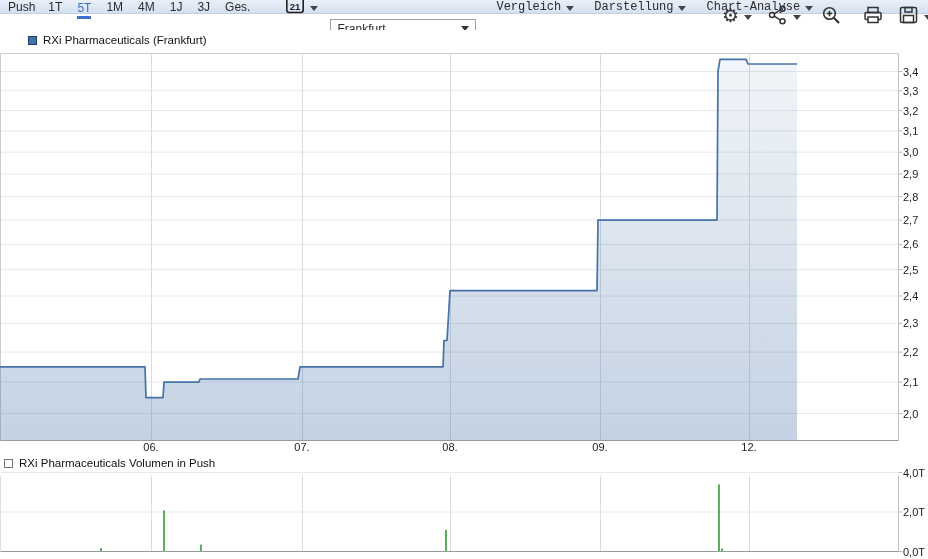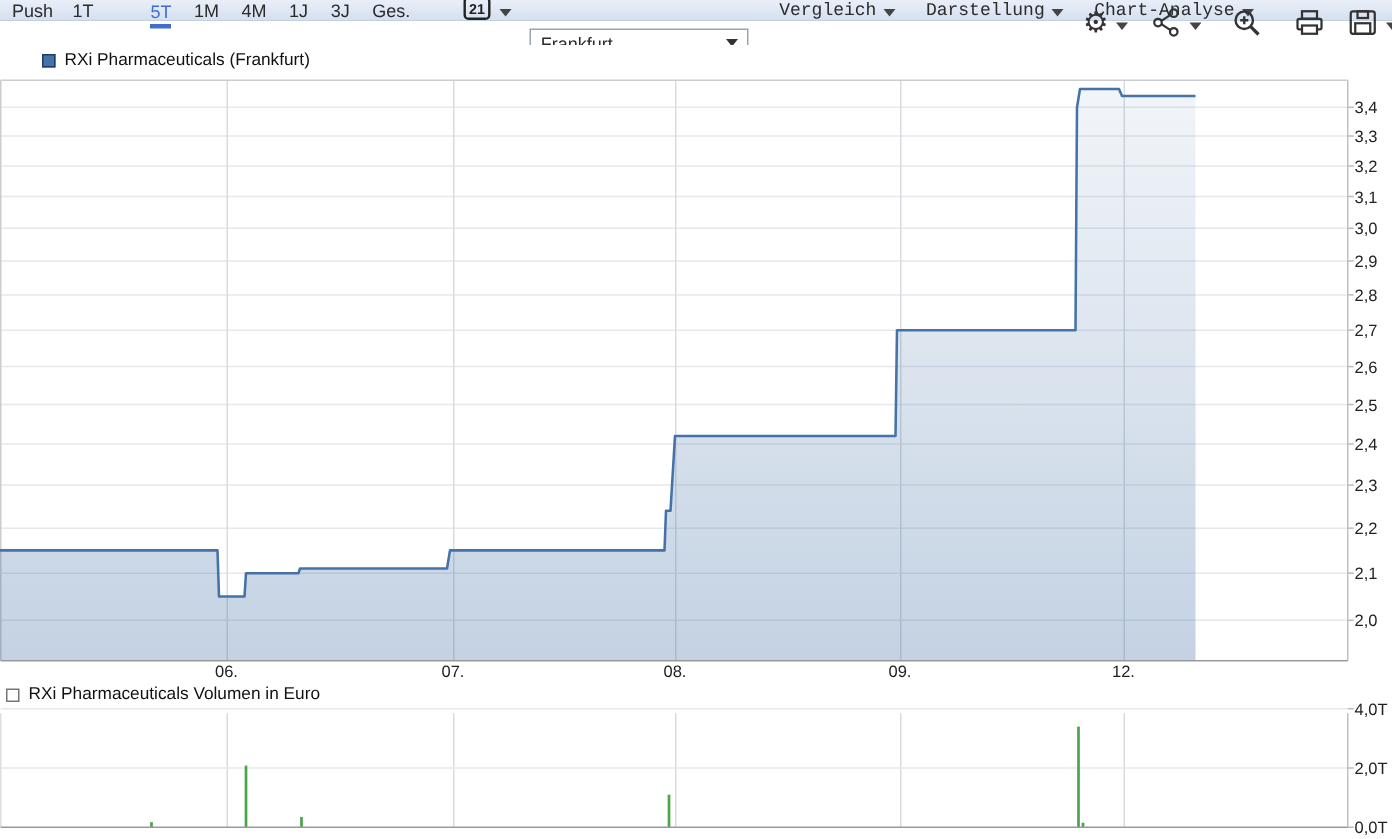--- a/index.html
+++ b/index.html
@@ -6,21 +6,21 @@
   .app{position:relative;width:928px;height:559px;overflow:hidden;
        font-family:"Liberation Sans",sans-serif;background:#fff;-webkit-font-smoothing:antialiased;}
   
   .toolbar{position:relative;height:14px;background:linear-gradient(#e9eff8,#d5e1f0);
            border-bottom:1px solid #c3cfdf;display:flex;align-items:center;
            padding-left:8px;font-size:12px;color:#2b2b2b;box-sizing:border-box;}
   .tb-btn{background:none;border:none;font:inherit;color:#2b2b2b;cursor:pointer;
           padding:2px 0;margin:0;display:inline-flex;align-items:center;}
   .tb-push{margin-right:13px;}
   .range{margin-right:15px;}
-  .range.active{color:#3f6ecb;border-bottom:3px solid #3f6ecb;padding-bottom:1px;margin-bottom:-4px;margin-left:23px;}
+  .range.active{color:#3f6ecb;border-bottom:3px solid #3f6ecb;padding-bottom:1px;margin-bottom:-4px;}
   .cal-btn{margin-left:20px;}
   .caret{display:inline-block;width:0;height:0;border:4px solid transparent;
          border-top:5px solid #444;margin-left:5px;position:relative;top:4px;}
   .select-box{margin-left:12px;width:146px;height:20px;background:#fff;border:1px solid #9aa5b1;
               display:inline-flex;align-items:center;justify-content:space-between;
               padding:0 6px;cursor:pointer;box-sizing:border-box;margin-top:44px;}
   .select-box .caret{margin-left:0;top:2px;border-top-color:#333;}
   .menu-btn{margin-left:20px;font-family:Liberation Mono, monospace;}
   .tb-icons{position:absolute;left:722px;top:0;height:30px;display:flex;align-items:center;}
   .icon-btn{background:none;border:none;padding:0;margin:0;cursor:pointer;display:inline-flex;align-items:center;}
@@ -131,21 +131,21 @@
     </div>
   </div>
 
   <div class="chart-wrap">
     <div class="legend price-legend">
       <span class="swatch price"></span>
       <span>RXi Pharmaceuticals (Frankfurt)</span>
     </div>
     <div class="legend volume-legend">
       <span class="swatch volume"></span>
-      <span>RXi Pharmaceuticals Volumen in Euro</span>
+      <span>RXi Pharmaceuticals Volumen in Push</span>
     </div>
     <svg id="chart-svg" width="928" height="529">
         <defs>
           <linearGradient id="ag" x1="0" y1="0" x2="0" y2="1">
             <stop offset="0" stop-color="rgba(69,114,167,0.07)"></stop>
             <stop offset="1" stop-color="rgba(69,114,167,0.32)"></stop>
           </linearGradient>
         </defs>
         <line x1="0.5" y1="41.5" x2="898.5" y2="41.5" stroke="#e5e8ec"></line>
         <line x1="898.5" y1="41.5" x2="902.5" y2="41.5" stroke="#bbb"></line>

